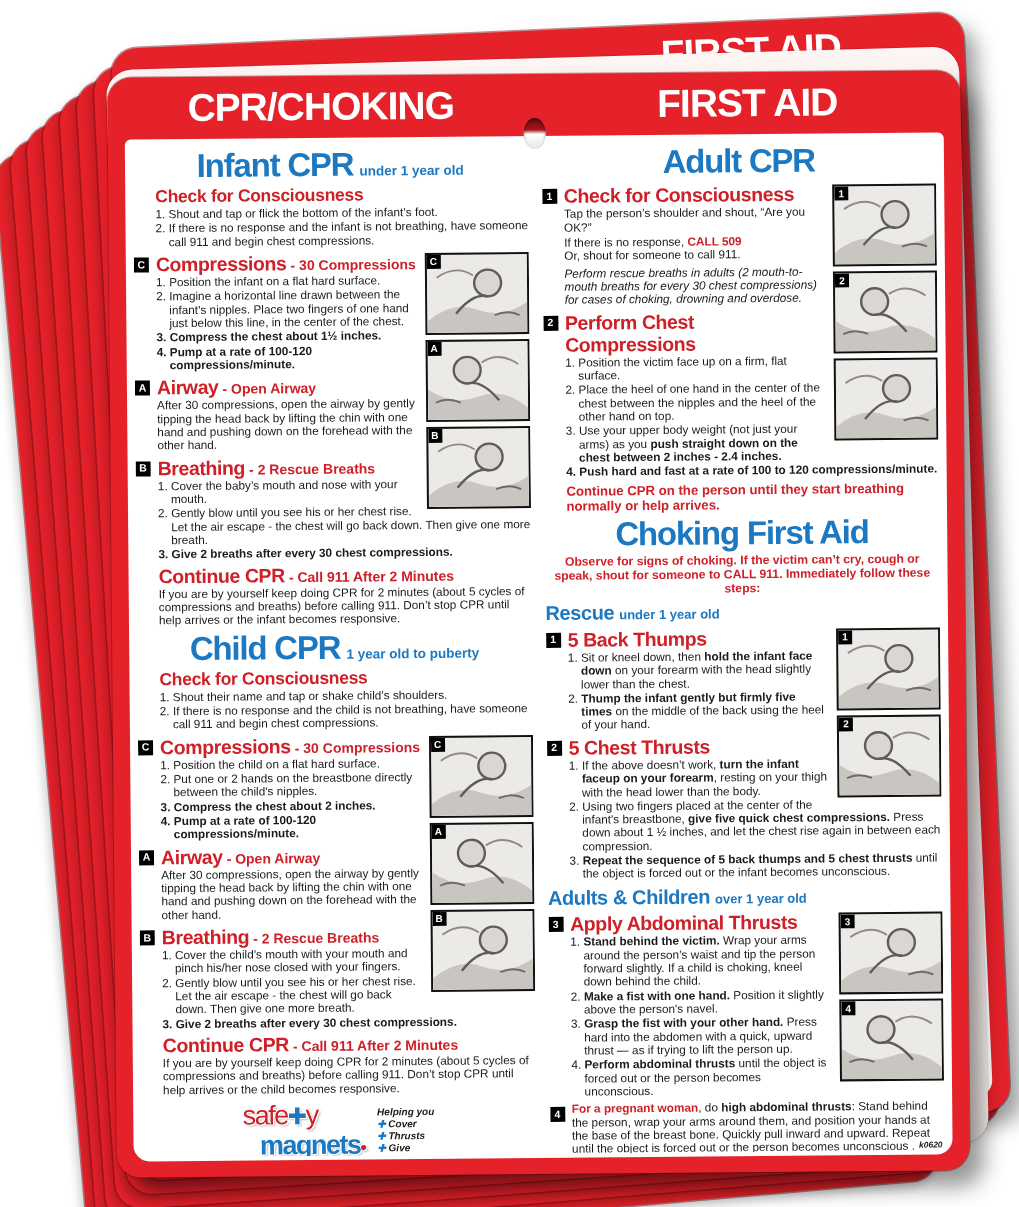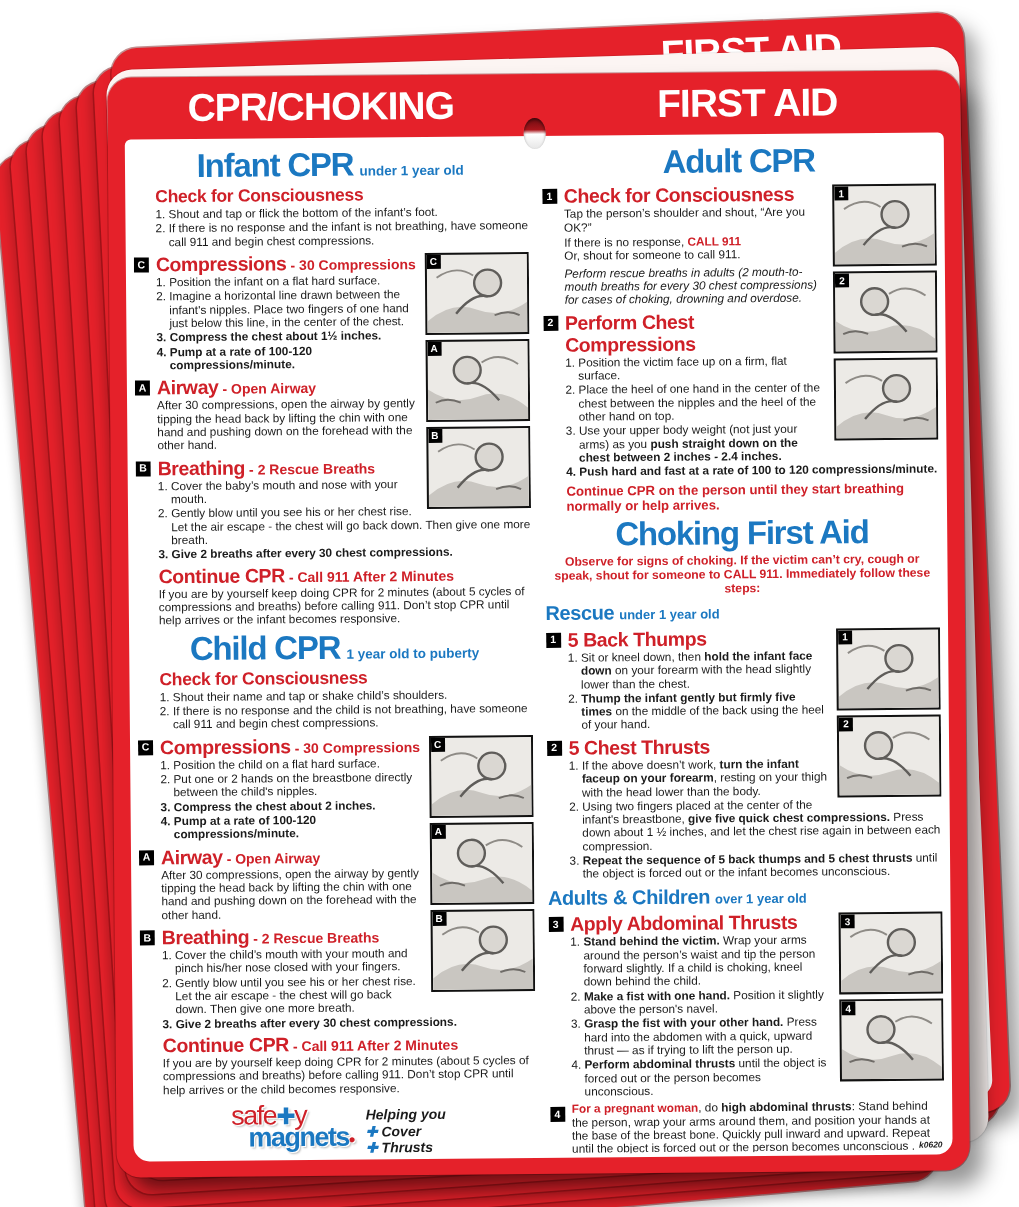--- a/index.html
+++ b/index.html
@@ -81,23 +81,23 @@
   .note{margin-top:4px;}
   .it{font-style:italic;}
   .run-red{color:var(--redh); font-weight:bold;}
   .tight{margin-bottom:0;}
   .code{position:absolute; right:2px; bottom:0; font-size:8.5px; font-style:italic; font-weight:bold;}
 
   .logo-row{display:flex; justify-content:center; align-items:flex-start; gap:12px; margin-top:9px;}
   .logo{line-height:0.8; text-shadow:1px 1px 0 #fff, -1px -1px 0 #fff, 2px 2px 2px rgba(0,0,0,.25);}
   .logo-l1{font-size:27px; font-weight:normal; color:var(--redh); letter-spacing:-1.5px;}
   .lg-cross{color:var(--blue); font-size:23px;}
-  .logo-l2{margin-left:17px; font-size:27px; font-weight:bold; color:var(--blue); letter-spacing:-1.5px;}
+  .logo-l2{margin-left:17px; font-size:27px; font-weight:bold; color:var(--blue); letter-spacing:-1.5px;margin-top:8px;}
   .lg-dot{color:var(--redh); font-size:18px;}
-  .tagline{font-size:14px; font-weight:bold; font-style:italic; line-height:1.18; padding-top:2px;}
+  .tagline{font-size:10px; font-weight:bold; font-style:italic; line-height:1.18; padding-top:2px;}
   .tg-plus{color:var(--blue);}
 </style>
 </head>
 <body>
 
 <svg width="0" height="0" style="position:absolute" aria-hidden="true">
   <symbol id="sketch" viewBox="0 0 104 82" preserveAspectRatio="none">
     <rect width="104" height="82" fill="#eceae6"></rect>
     <path d="M0 70 Q26 48 52 58 T104 50 L104 82 L0 82 Z" fill="#c9c6c1"></path>
     <circle cx="63" cy="30" r="14" fill="#dad7d2" stroke="#5f5d5a" stroke-width="2.5"></circle>
@@ -308,21 +308,21 @@
 
               <svg class="sk">
                   <use href="#sketch"></use>
                 </svg>
             </div>
           </div>
           <div class="step-h">
             <span class="sh1">Check for Consciousness</span>
           </div>
           <div class="para">Tap the person’s shoulder and shout, “Are you OK?”</div>
-          <div class="para tight"><span>If there is no response, </span><b class="run-red">CALL 911</b></div>
+          <div class="para tight"><span>If there is no response, </span><b class="run-red">CALL 509</b></div>
           <div class="para">Or, shout for someone to call 911.</div>
           <div class="para it note">Perform rescue breaths in adults (2 mouth-to-mouth breaths for every 30 chest compressions) for cases of choking, drowning and overdose.</div>
         </div>
 
         <div class="step">
           <span class="tag">2</span>
           <div class="step-h">
             <span class="sh1">Perform Chest Compressions</span>
           </div>
           <div class="li">1. Position the victim face up on a firm, flat surface.</div>

